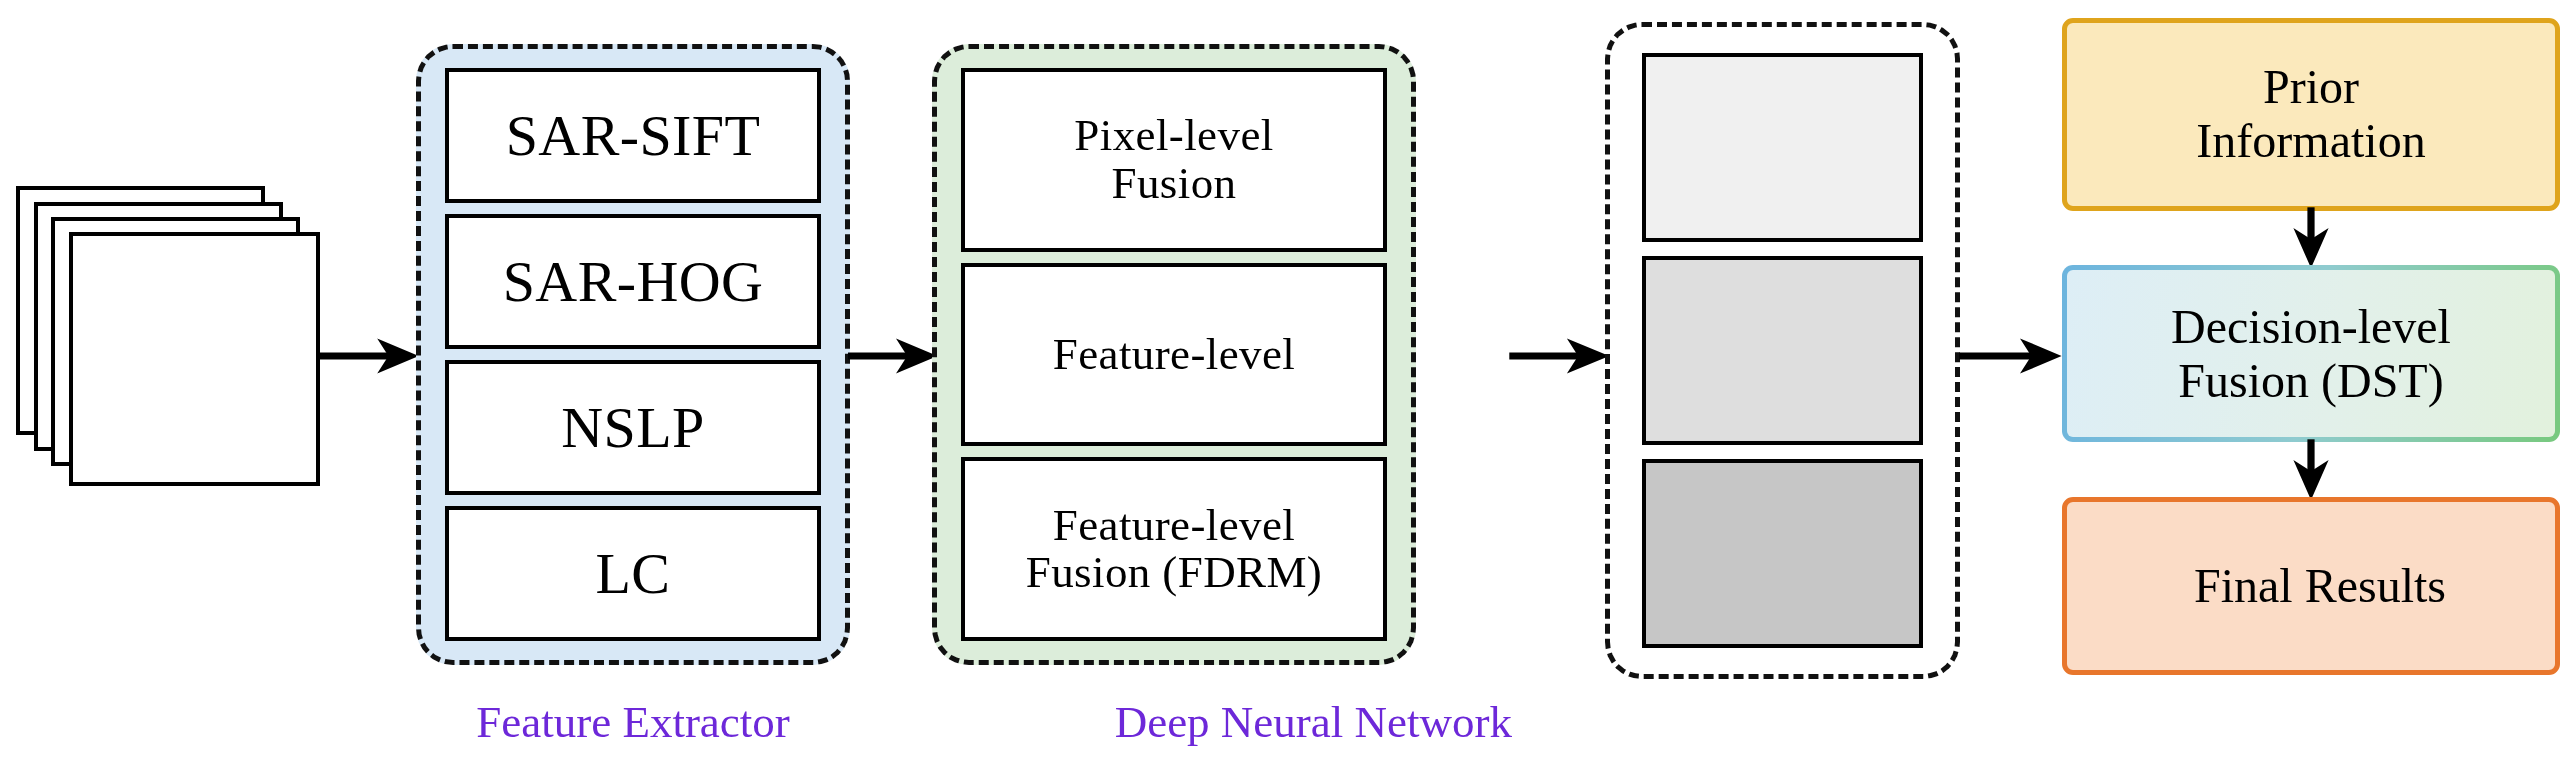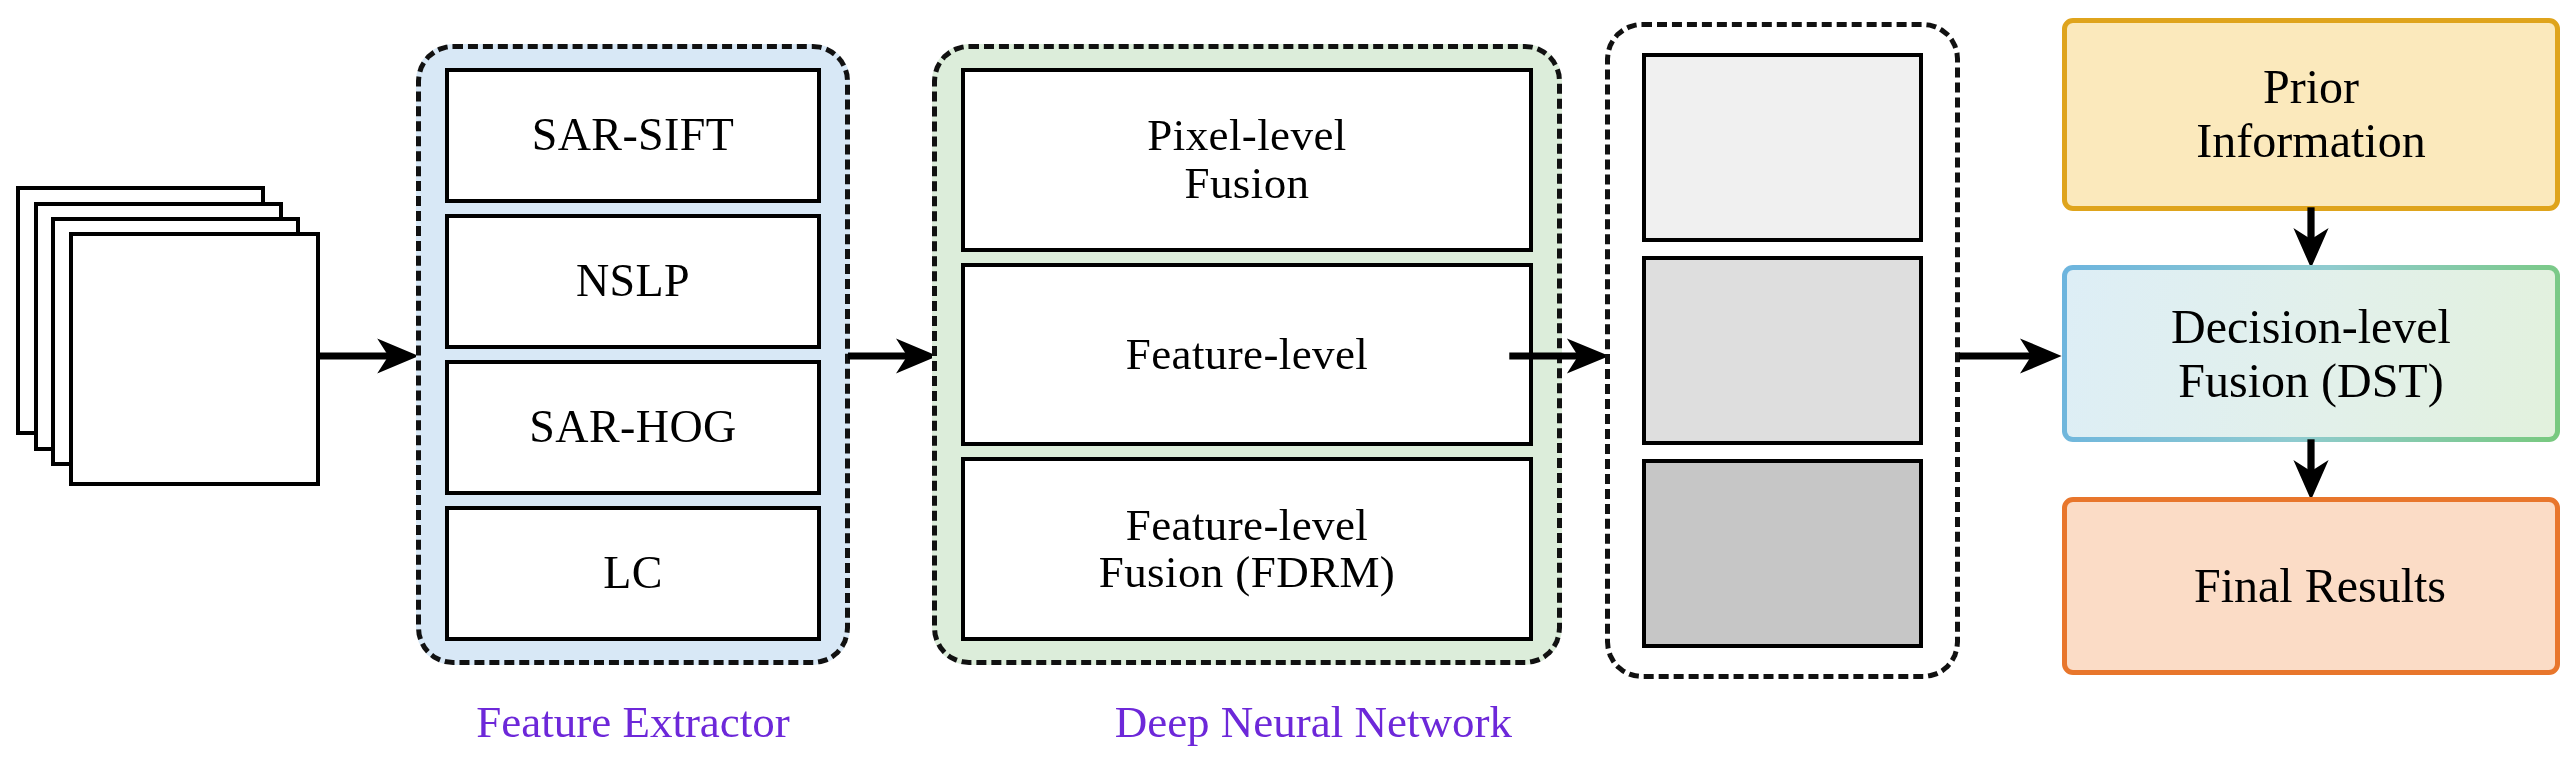--- a/index.html
+++ b/index.html
@@ -51,21 +51,21 @@
   .cell {
     background: #ffffff;
     border: 4.8px solid #000000;
     box-sizing: border-box;
     display: flex;
     align-items: center;
     justify-content: center;
     text-align: center;
     color: #000000;
     line-height: 1.06;
-    font-size: 46px;
+    font-size: 58px;
     letter-spacing: 0.4px;
   }
   .cell-1line { flex: 1 1 0; }
   .cell-2line { flex: 1 1 0; font-size: 45px; }
 
   
   .swatch {
     border: 4.8px solid #000000;
     box-sizing: border-box;
     flex: 1 1 0;
@@ -133,32 +133,32 @@
   </div>
 
   <svg class="arrow-h" style="left:318px; top:332px; width:104px; height:48px;" viewBox="0 0 130 60">
     <line x1="0" y1="30" x2="92" y2="30" stroke="#000" stroke-width="9"></line>
     <path d="M 126 30 L 74 8 L 88 30 L 74 52 Z" fill="#000"></path>
   </svg>
 
   <div class="group group-blue" style="left:416px; top:44px; width:434px; height:621px;">
     <div class="group-inner">
       <div class="cell cell-1line">SAR-SIFT</div>
+      <div class="cell cell-1line">SAR-HOG</div>
       <div class="cell cell-1line">NSLP</div>
-      <div class="cell cell-1line">SAR-HOG</div>
       <div class="cell cell-1line">LC</div>
     </div>
   </div>
 
   <svg class="arrow-h" style="left:848px; top:332px; width:92px; height:48px;" viewBox="0 0 115 60">
     <line x1="0" y1="30" x2="78" y2="30" stroke="#000" stroke-width="9"></line>
     <path d="M 112 30 L 60 8 L 74 30 L 60 52 Z" fill="#000"></path>
   </svg>
 
-  <div class="group group-green" style="left:932px; top:44px; width:630px; height:621px;padding-left:16px;">
+  <div class="group group-green" style="left:932px; top:44px; width:484px; height:621px;padding-left:16px;">
     <div class="group-inner">
       <div class="cell cell-2line">
         <span>
           <span>Pixel-level</span><br>
           <span>Fusion</span>
         </span>
       </div>
       <div class="cell cell-2line">
         <span>
           <span>Feature-level</span><br>

